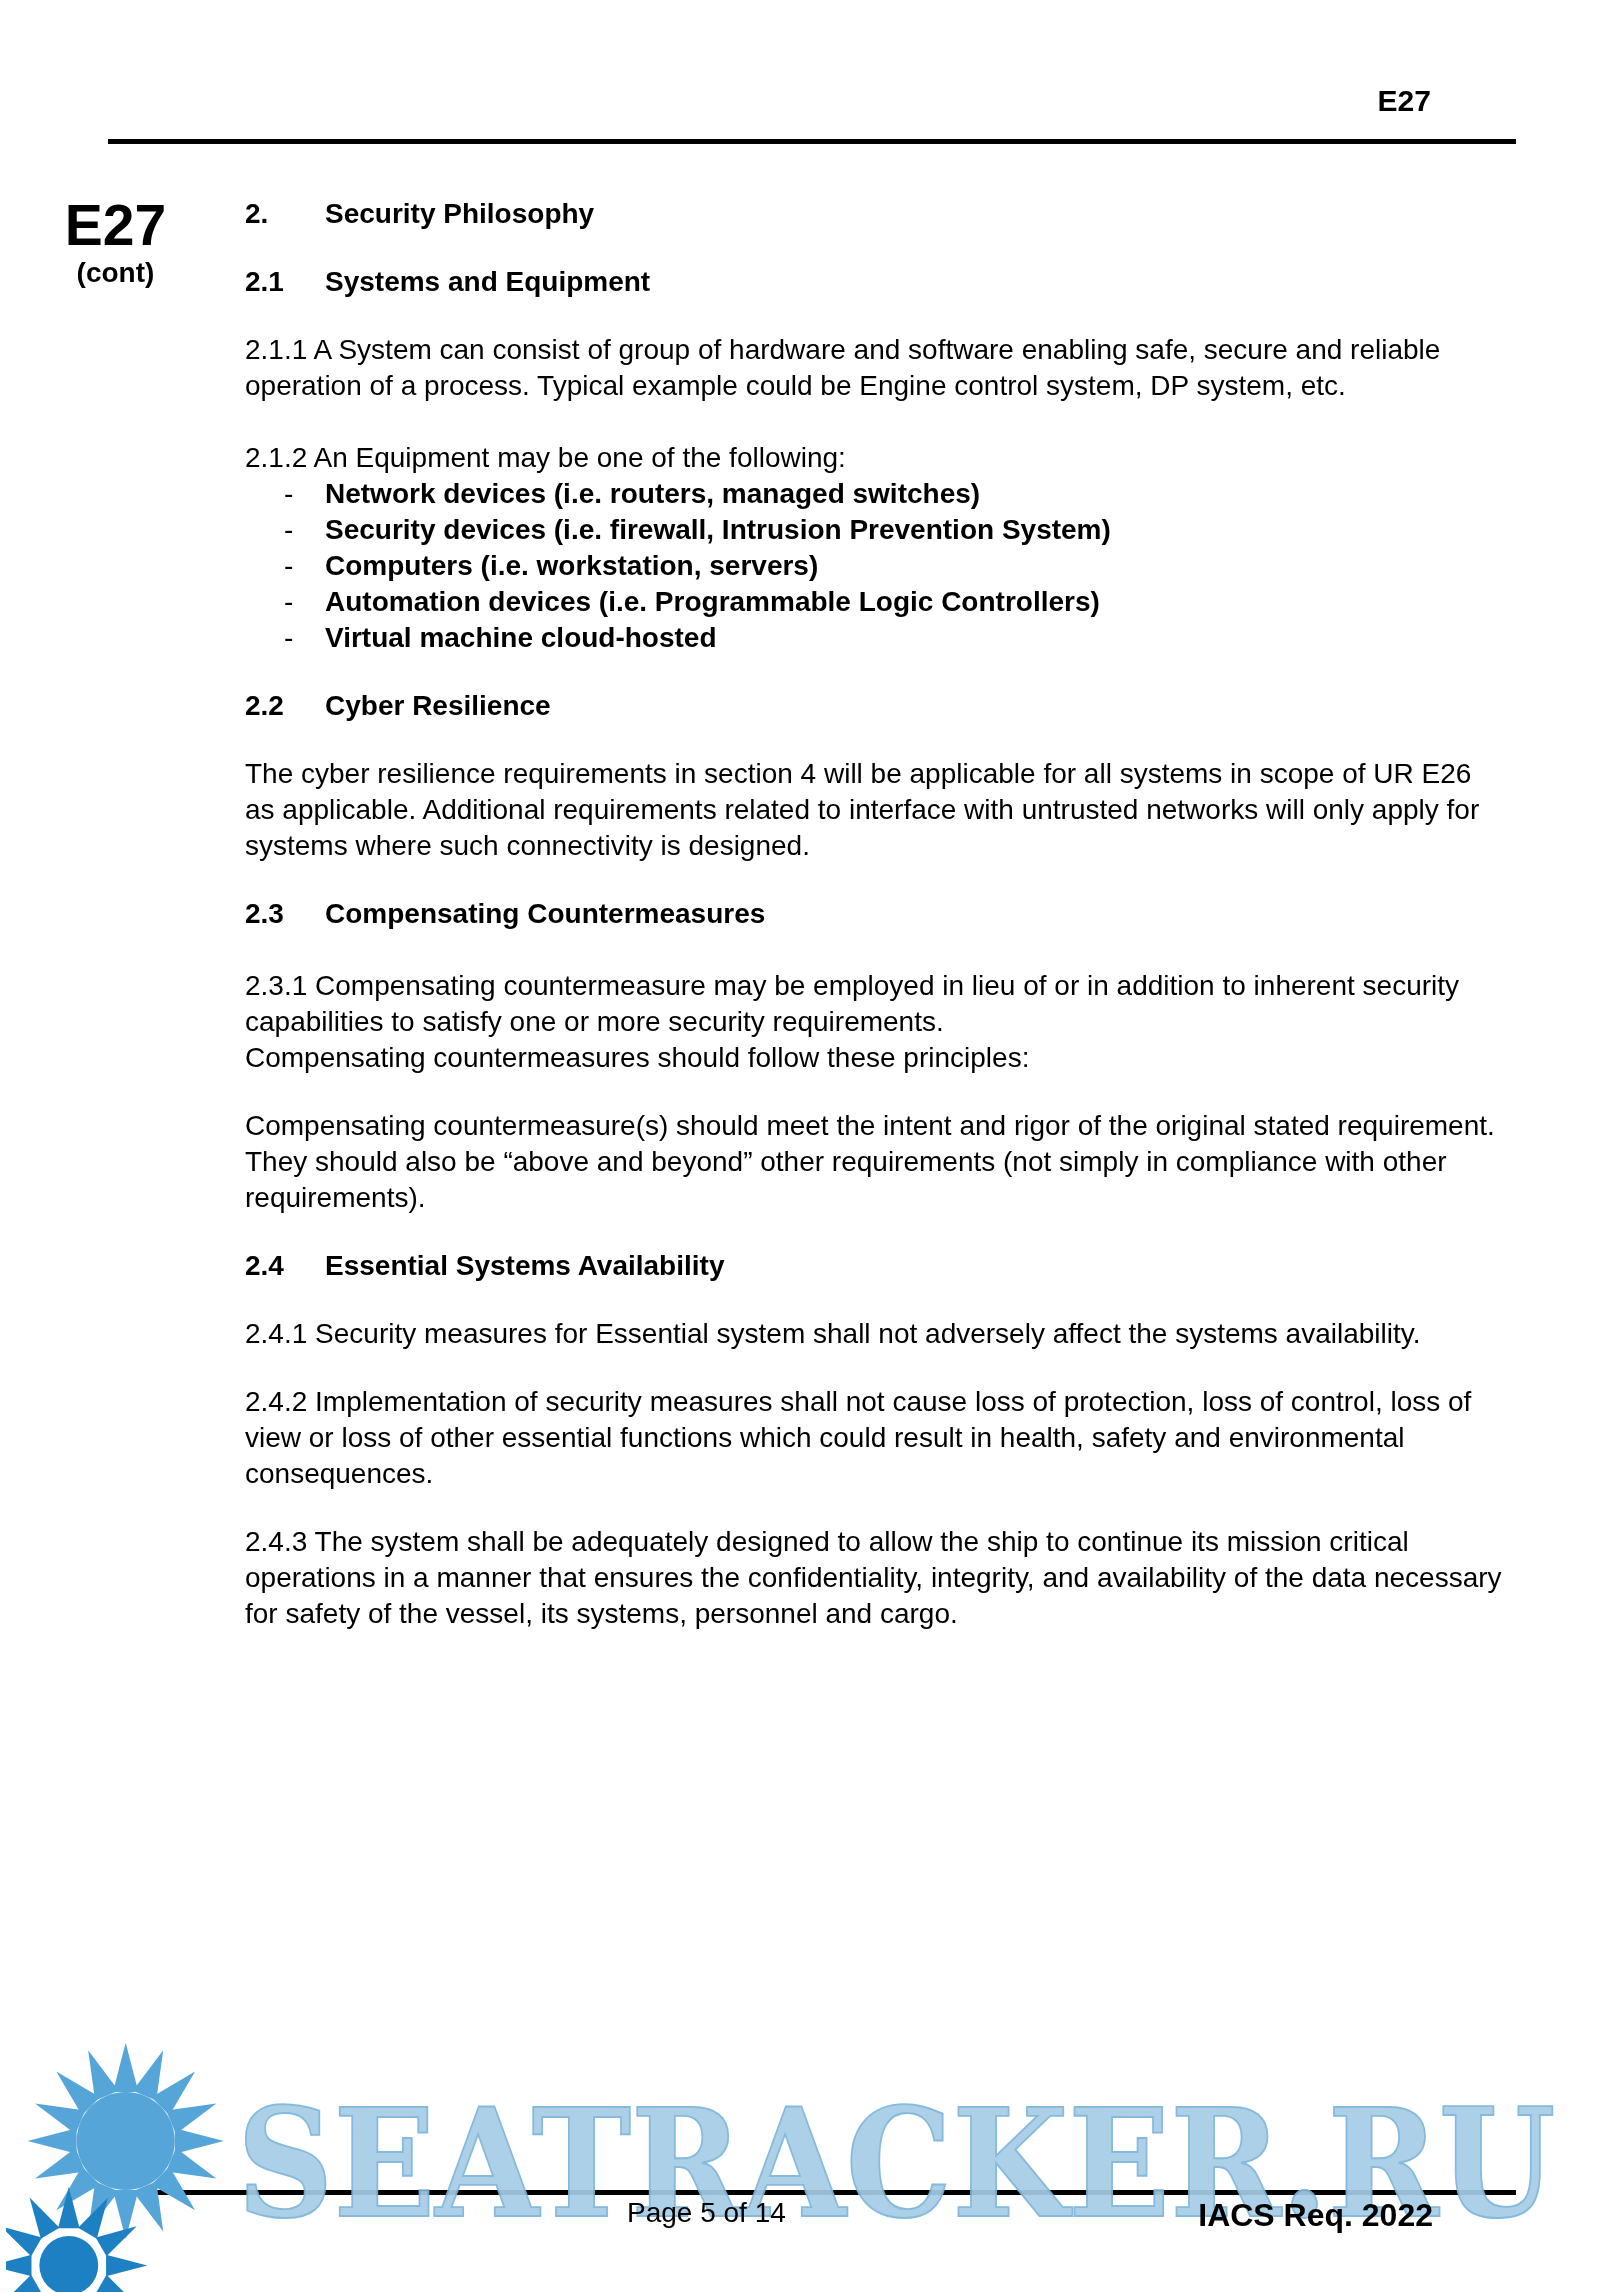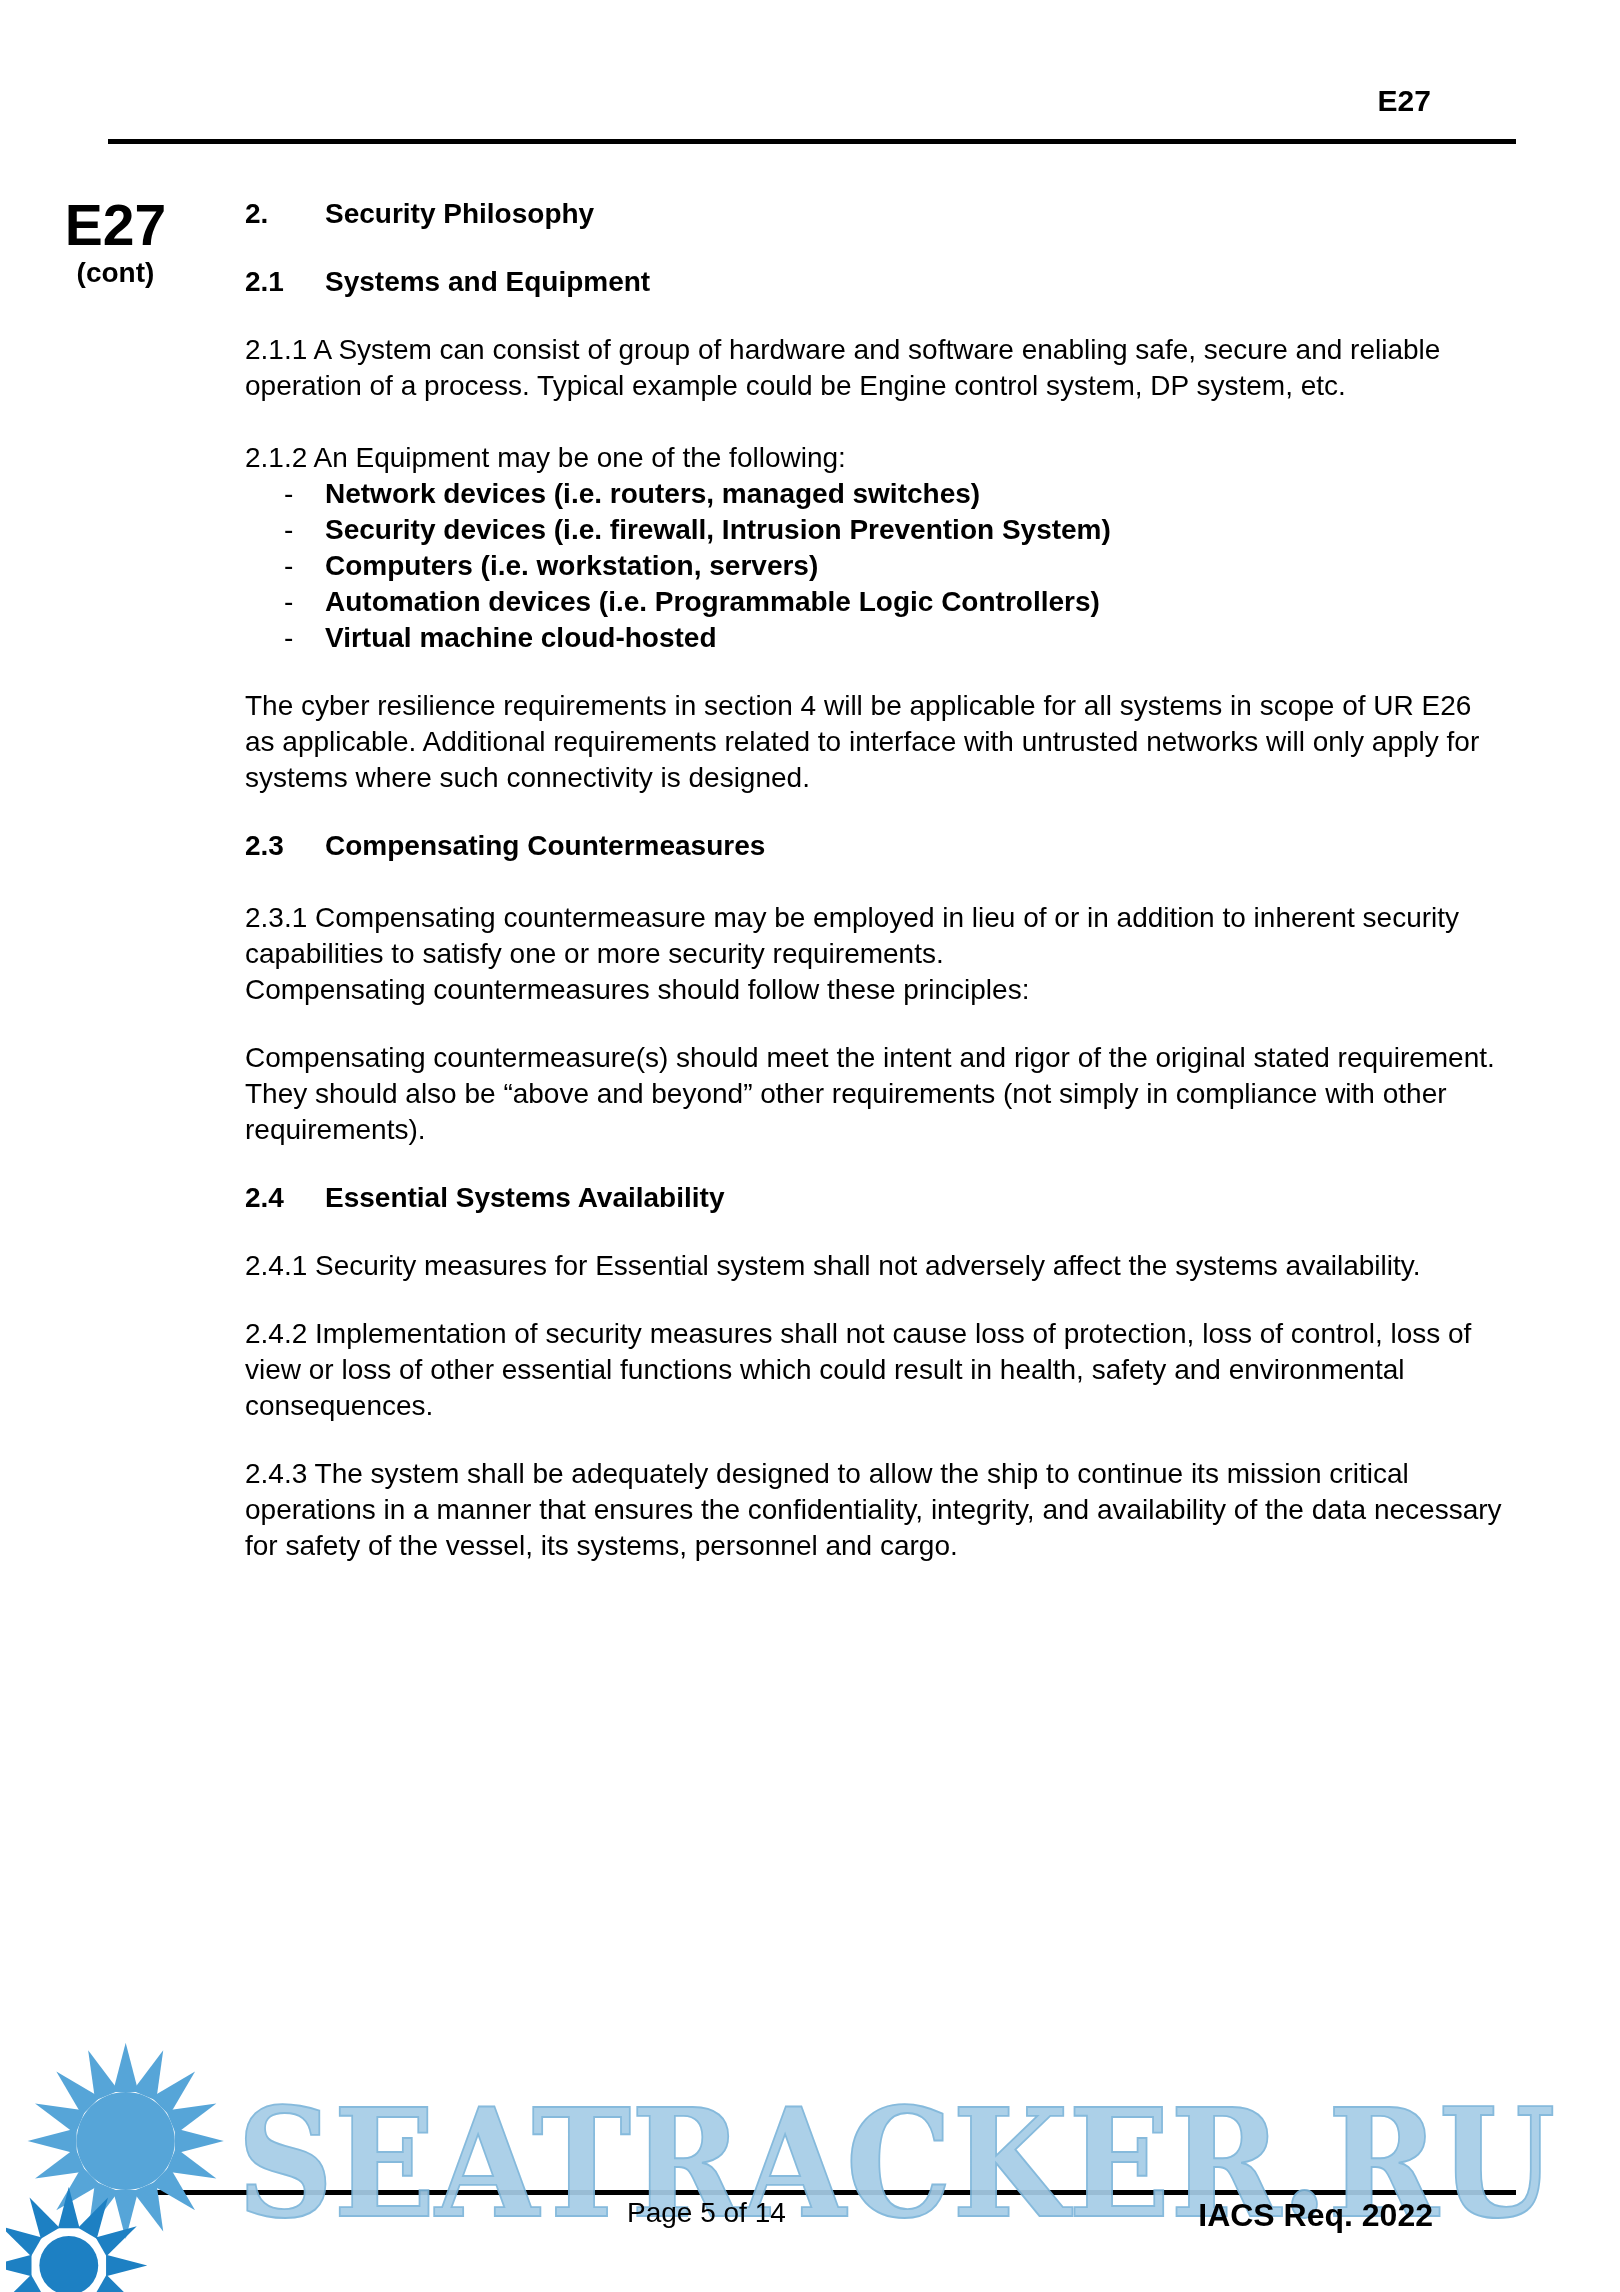--- a/index.html
+++ b/index.html
@@ -100,20 +100,24 @@
     <div class="list-item">
       <span class="dash">-</span>
       <span class="li-text">Automation devices (i.e. Programmable Logic Controllers)</span>
     </div>
     <div class="list-item">
       <span class="dash">-</span>
       <span class="li-text">Virtual machine cloud-hosted</span>
     </div>
   </div>
 
+  <div class="heading">
+    <span class="h-num">2.2</span>
+    <span class="h-title">Cyber Resilience</span>
+  </div>
 
   <div class="para">The cyber resilience requirements in section 4 will be applicable for all systems in scope of UR E26 as applicable. Additional requirements related to interface with untrusted networks will only apply for systems where such connectivity is designed.</div>
 
   <div class="heading">
     <span class="h-num">2.3</span>
     <span class="h-title">Compensating Countermeasures</span>
   </div>
 
   <div class="para tight">2.3.1 Compensating countermeasure may be employed in lieu of or in addition to inherent security capabilities to satisfy one or more security requirements.</div>
   <div class="para">Compensating countermeasures should follow these principles:</div>

